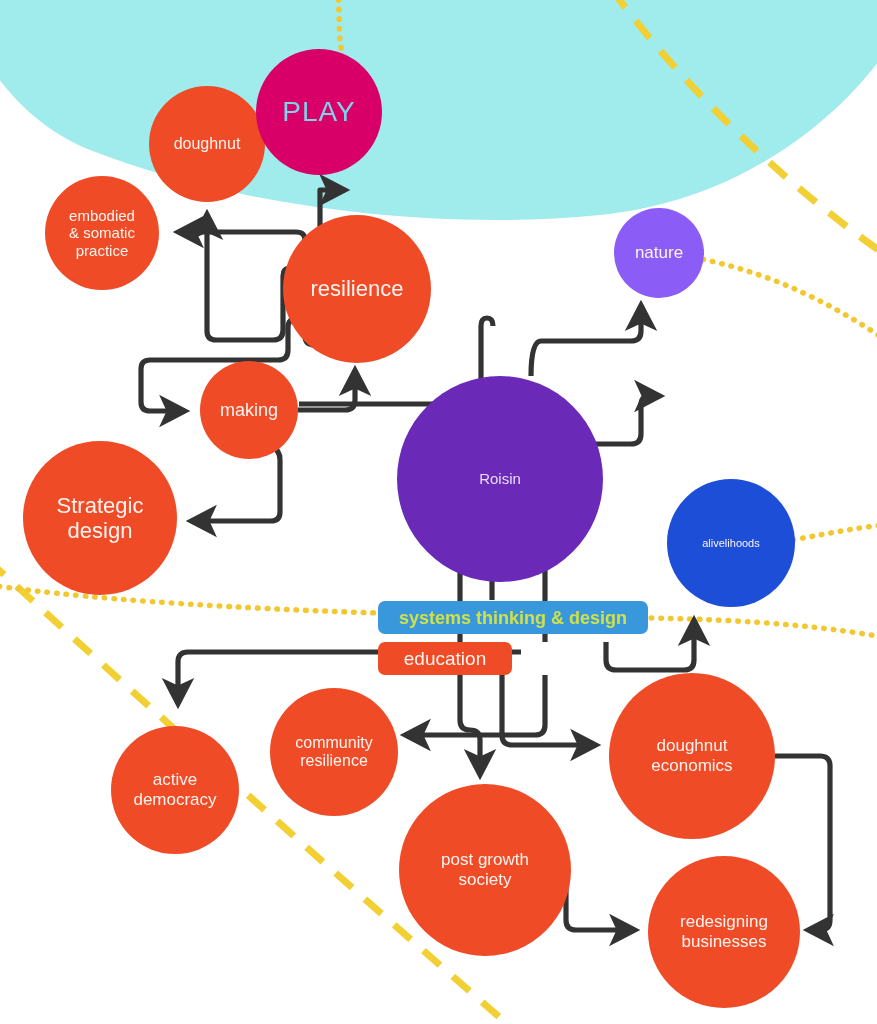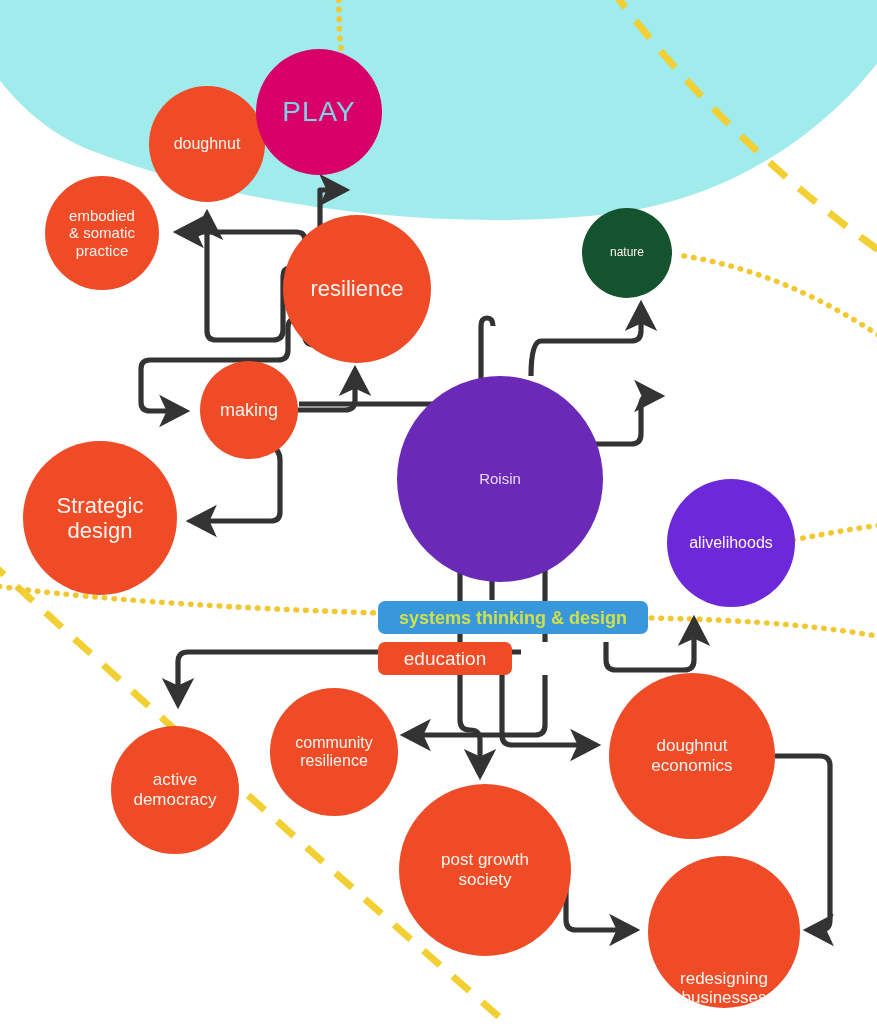--- a/index.html
+++ b/index.html
@@ -97,38 +97,38 @@
   <div class="node" style="left:45px;top:176px;width:114px;height:114px;background:#ef4b27;font-size:15px;">
     <span class="lbl">embodied
 &amp; somatic
 practice</span>
   </div>
 
   <div class="node" style="left:283px;top:215px;width:148px;height:148px;background:#ef4b27;font-size:22px;">
     <span class="lbl">resilience</span>
   </div>
 
-  <div class="node" style="left:582px;top:208px;width:90px;height:90px;background:#14532d;font-size:12px;">
+  <div class="node" style="left:614px;top:208px;width:90px;height:90px;background:#8b5cf6;font-size:17px;">
     <span class="lbl">nature</span>
   </div>
 
   <div class="node" style="left:200px;top:361px;width:98px;height:98px;background:#ef4b27;font-size:18px;">
     <span class="lbl">making</span>
   </div>
 
   <div class="node" style="left:23px;top:441px;width:154px;height:154px;background:#ef4b27;font-size:22px;">
     <span class="lbl">Strategic
 design</span>
   </div>
 
   <div class="node" style="left:397px;top:376px;width:206px;height:206px;background:#6b29b8;font-size:15px;color:#e8dcf5;">
     <span class="lbl">Roisin</span>
   </div>
 
-  <div class="node" style="left:667px;top:479px;width:128px;height:128px;background:#6d28d9;font-size:16px;">
+  <div class="node" style="left:667px;top:479px;width:128px;height:128px;background:#1d4ed8;font-size:11px;">
     <span class="lbl">alivelihoods</span>
   </div>
 
   <div class="node" style="left:111px;top:726px;width:128px;height:128px;background:#ef4b27;font-size:17px;">
     <span class="lbl">active
 democracy</span>
   </div>
 
   <div class="node" style="left:270px;top:688px;width:128px;height:128px;background:#ef4b27;font-size:16px;">
     <span class="lbl">community
@@ -138,21 +138,21 @@
   <div class="node" style="left:399px;top:784px;width:172px;height:172px;background:#ef4b27;font-size:17px;">
     <span class="lbl">post growth
 society</span>
   </div>
 
   <div class="node" style="left:609px;top:673px;width:166px;height:166px;background:#ef4b27;font-size:17px;">
     <span class="lbl">doughnut
 economics</span>
   </div>
 
-  <div class="node" style="left:648px;top:856px;width:152px;height:152px;background:#ef4b27;font-size:17px;align-items:flex-end;">
+  <div class="node" style="left:648px;top:856px;width:152px;height:152px;background:#ef4b27;font-size:17px;">
     <span class="lbl">redesigning
 businesses</span>
   </div>
 
   <div class="pill" style="left:378px;top:601px;width:270px;height:33px;background:#3998db;font-size:18px;color:#cfe04b;font-weight:bold;">
     <span class="lbl">systems thinking &amp; design</span>
   </div>
 
   <div class="pill" style="left:378px;top:642px;width:134px;height:33px;background:#ef4b27;font-size:19px;color:#fdf3ee;">
     <span class="lbl">education</span>

